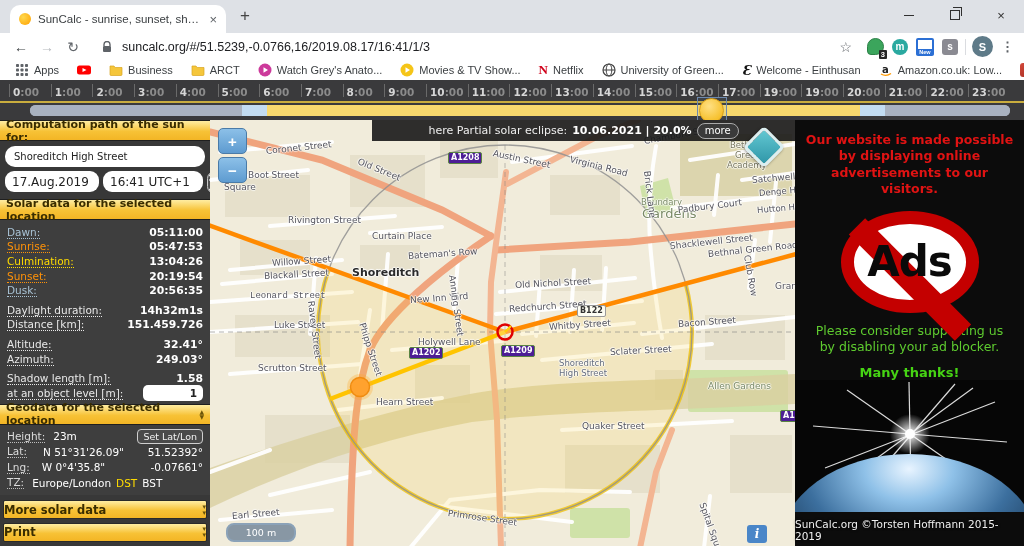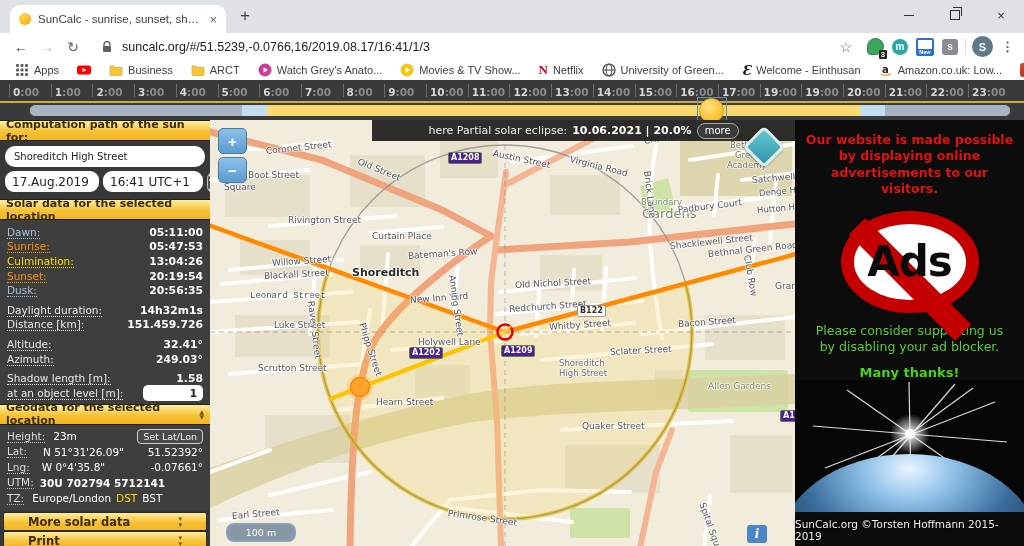--- a/index.html
+++ b/index.html
@@ -70,21 +70,21 @@
   .srow .val{margin-left:auto;font-weight:bold;color:#fff;font-size:10.8px}
   .srow input{margin-left:auto;width:48px;height:16px;border:none;border-radius:5px;text-align:right;padding:0 6px;font-size:10.5px;font-weight:bold;color:#222;font-family:"DejaVu Sans",sans-serif}
   .sspacer{height:5px}
   .geopanel{flex:none;padding:4px 7px;background:#3e3e3e;font-size:10.5px;color:#e8e8e8}
   .grow-line{display:flex;align-items:center;height:15.5px}
   .glbl{border-bottom:1px dotted #bdbdbd;color:#dcdcdc;margin-right:6px}
   .gval{color:#fff}
   .gbold{font-weight:normal;color:#fff;margin-left:auto}
   .setlatlon{margin-left:auto;background:#4a4a4a;border:1px solid #cfcfcf;border-radius:4px;color:#f2f2f2;font-size:9.5px;padding:1px 5px}
   .menus{flex:1;display:flex;flex-direction:column;justify-content:space-evenly;padding:2px 3px 3px}
-  .menubar{height:17px;background:linear-gradient(#ffeda2,#f7c236 55%,#f3b525);border-radius:2px;display:flex;align-items:center;padding:0 24px;color:#3a2d00;font-weight:bold;font-size:11.5px;border:1px solid #2a2a2a}
+  .menubar{height:17px;background:linear-gradient(#ffeda2,#f7c236 55%,#f3b525);border-radius:2px;display:flex;align-items:center;padding:0 0;color:#3a2d00;font-weight:bold;font-size:11.5px;border:1px solid #2a2a2a}
   .menubar .chev{margin-left:auto;font-size:7px;line-height:6px;color:#6b5408;text-align:center}
   
   .map{width:585px;flex:none;position:relative;overflow:hidden;background:#f1ecdb}
   .map svg.base{position:absolute;left:0;top:0}
   .mlabels{position:absolute;inset:0;pointer-events:none}
   .ml{position:absolute;font-family:"DejaVu Sans",sans-serif;font-size:9px;color:#55555e;white-space:nowrap;transform-origin:0 50%;text-shadow:1px 0 1px rgba(255,255,255,.9),-1px 0 1px rgba(255,255,255,.9),0 1px 1px rgba(255,255,255,.9),0 -1px 1px rgba(255,255,255,.9)}
   .badge{position:absolute;font-family:"DejaVu Sans",sans-serif;font-size:8px;font-weight:bold;padding:0 2px;border-radius:2px;line-height:10px}
   .badge.a{background:#4c1d95;color:#fff;border:1px solid #5a8442}
   .badge.b{background:#fdfdf3;color:#333;border:1px solid #999}
   .banner{position:absolute;left:162px;top:0;right:0;height:21px;background:rgba(24,24,24,.9);color:#eee;display:flex;align-items:center;justify-content:center;font-size:11px;gap:5px;font-family:"DejaVu Sans",sans-serif}
@@ -393,24 +393,20 @@
       </div>
       <div class="grow-line">
         <span class="glbl">Lat:</span>
         <span class="gval" style="margin-left:10px">N 51°31'26.09"</span>
         <span class="gbold">51.52392°</span>
       </div>
       <div class="grow-line">
         <span class="glbl">Lng:</span>
         <span class="gval" style="margin-left:6px">W 0°4'35.8"</span>
         <span class="gbold">-0.07661°</span>
-      </div>
-      <div class="grow-line">
-        <span class="glbl">UTM:</span>
-        <span class="gval" style="font-weight:600">30U 702794 5712141</span>
       </div>
       <div class="grow-line">
         <span class="glbl">TZ:</span>
         <span class="gbold" style="margin-left:2px">Europe/London</span>
         <span class="gbold" style="margin-left:5px;color:#ffdc00">DST</span>
         <span class="gbold" style="margin-left:5px;margin-right:auto">BST</span>
       </div>
     </div>
     <div class="menus">
         <div class="menubar">

